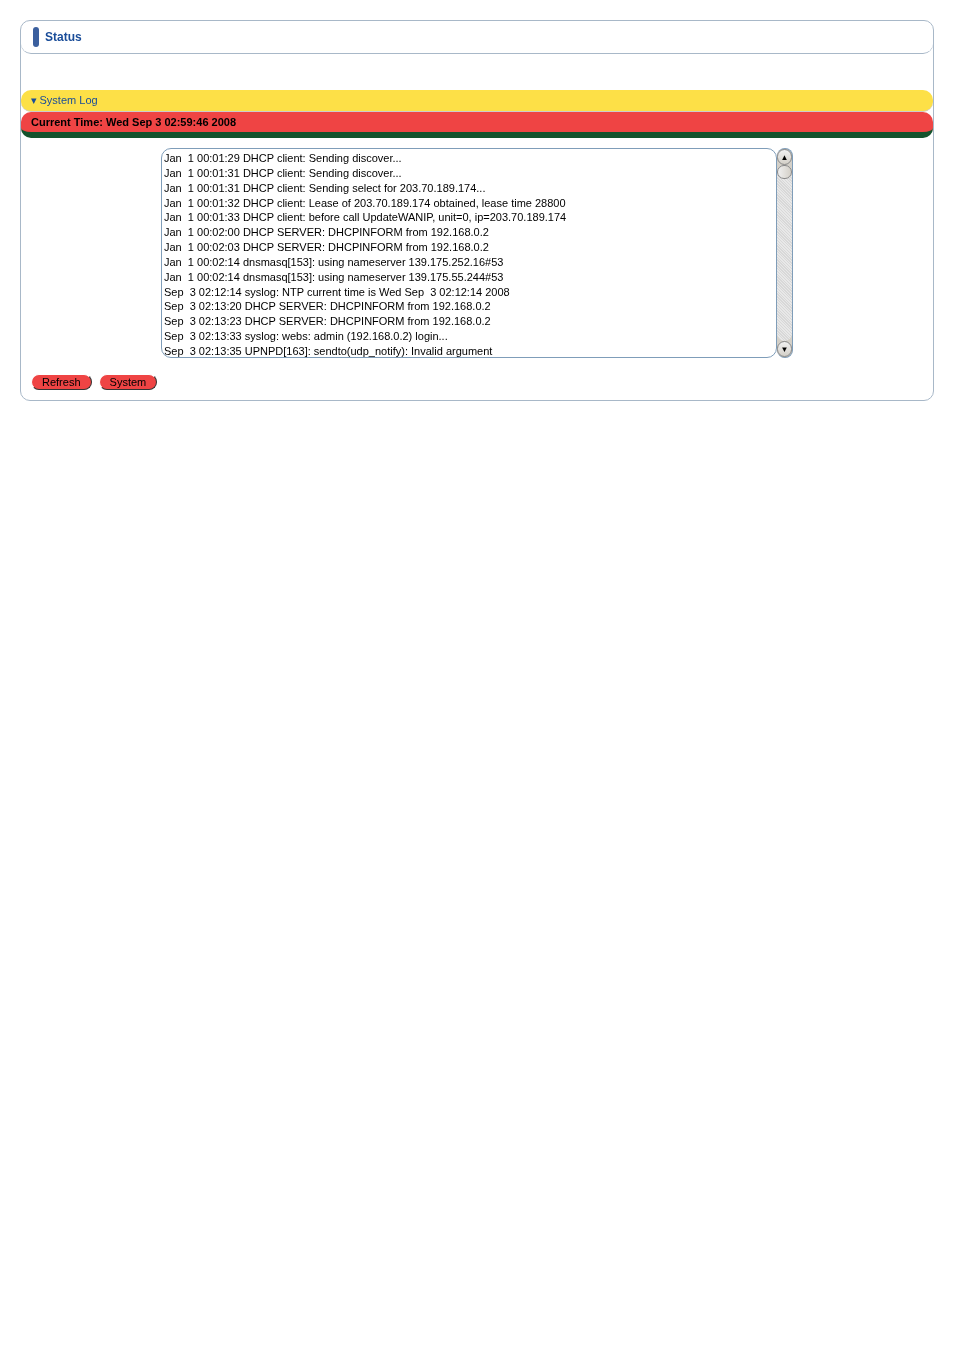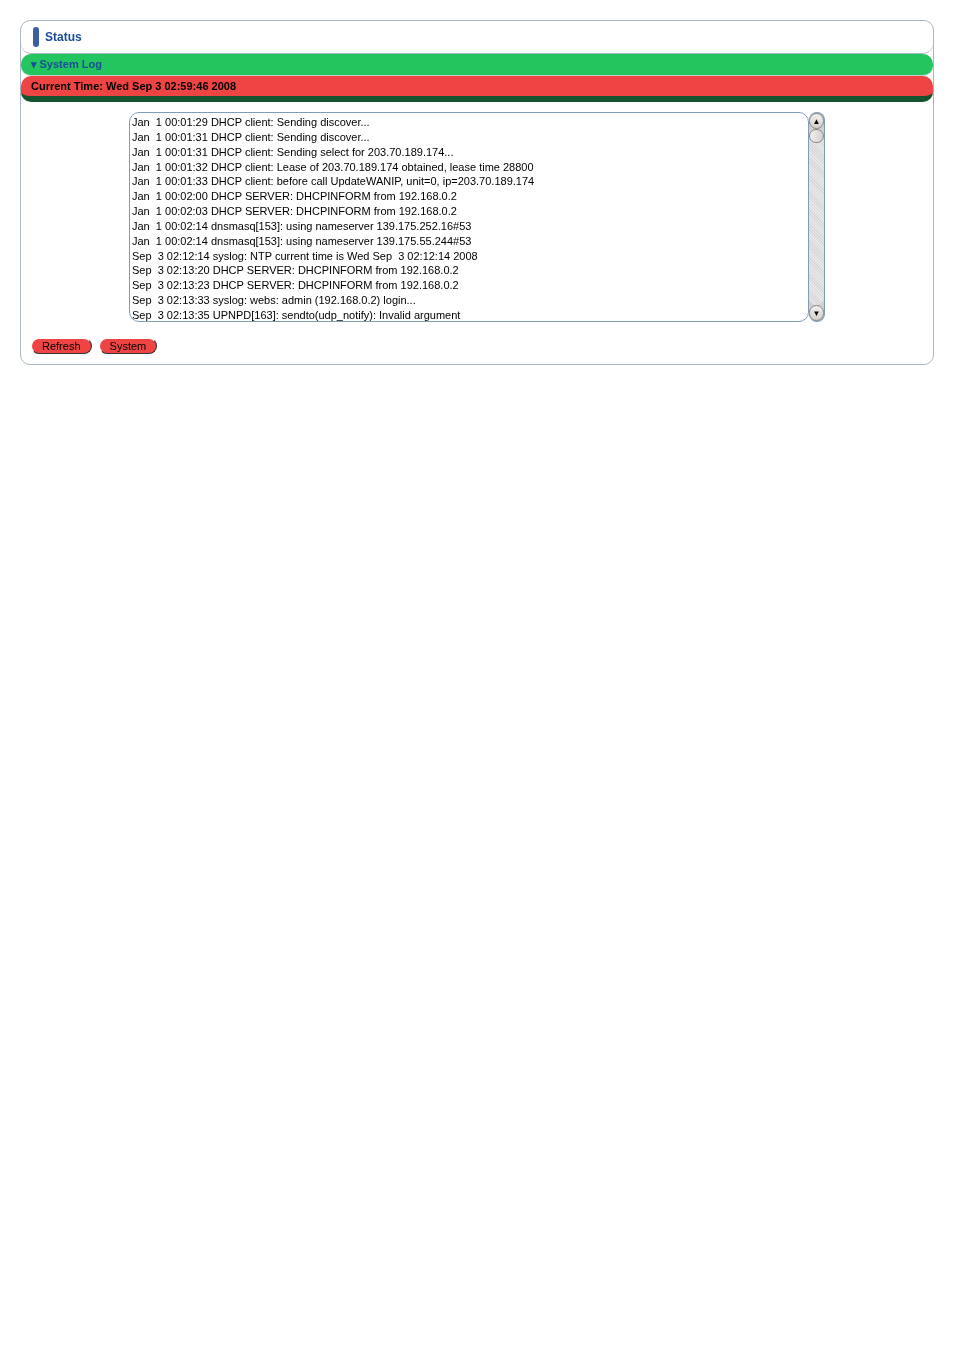--- a/index.html
+++ b/index.html
@@ -34,46 +34,47 @@
       height: 20px;
       background: #3b5f9e;
       margin-right: 6px;
     }
     .status-text {
       color: #1a4d99;
       font-weight: bold;
       font-size: 12px;
     }
     .section-header {
-      background: #22c55e;
+      background: #fde047;
       color: #1a4d99;
-      font-weight: bold;
+      font-weight: normal;
       font-size: 11px;
       padding: 4px 10px;
       border-bottom: 1px solid #ccc;
+      margin-top: 36px;
     }
     .section-header .caret {
       margin-right: 3px;
     }
     .time-row {
       background: #ef4444;
       padding: 4px 10px;
       font-size: 11px;
       font-weight: bold;
       border-bottom: 6px solid #14532d;
     }
     .log-area {
       padding: 10px 10px;
       display: flex;
       justify-content: center;
     }
     .log-wrapper {
       display: flex;
       align-items: stretch;
-      width: 696px;
+      width: 632px;
     }
     .log-textarea {
       flex: 1;
       height: 210px;
       font-family: Tahoma, Arial, sans-serif;
       font-size: 11px;
       border: 1px solid #7f9db9;
       padding: 2px;
       resize: none;
       overflow: hidden;

